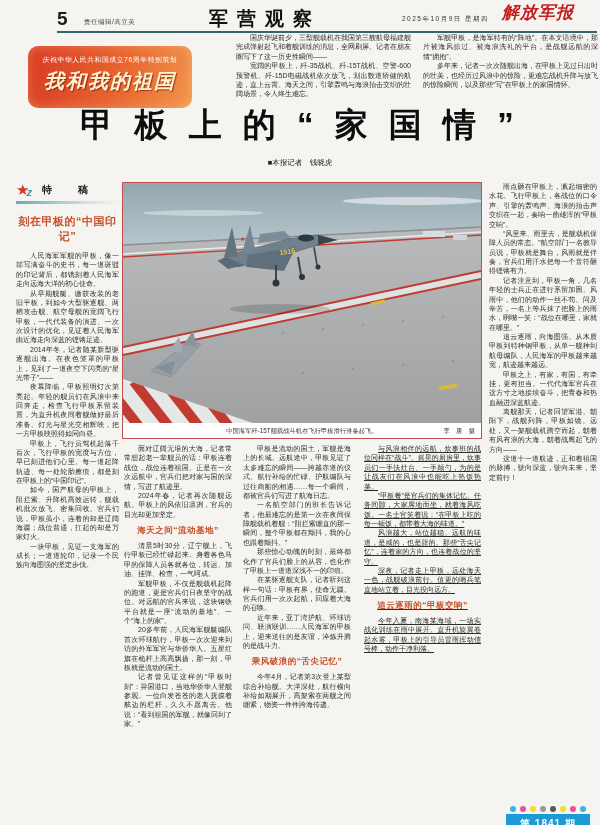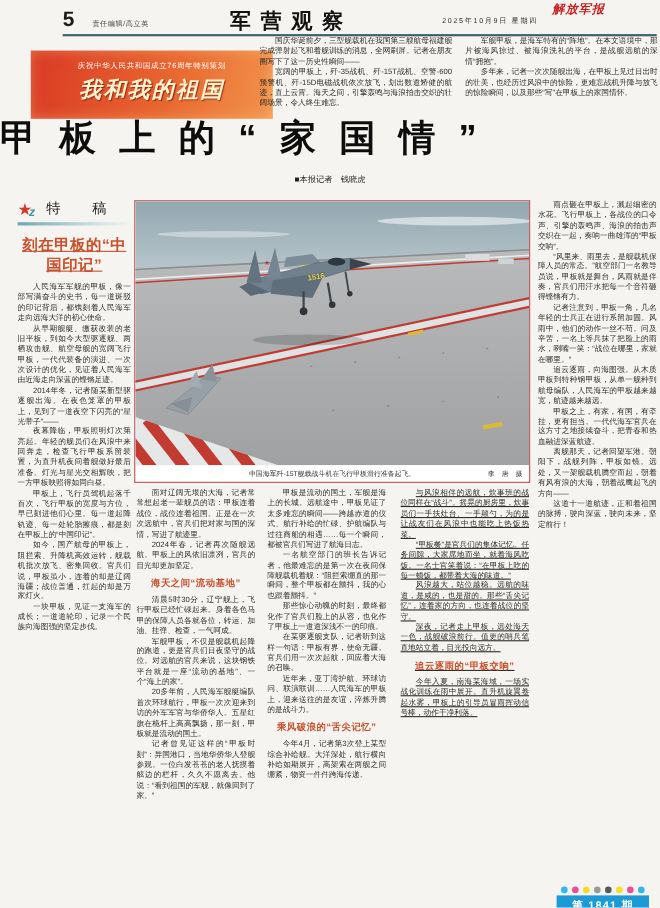--- a/index.html
+++ b/index.html
@@ -5,54 +5,54 @@
   html,body{margin:0;padding:0;}
   body{width:600px;height:825px;position:relative;background:#f5f4f0;
        font-family:"Liberation Sans","DejaVu Sans",sans-serif;color:#2d2d2d;overflow:hidden;}
   .abs{position:absolute;}
   
   .pagenum{left:57px;top:8px;font-size:19px;font-weight:bold;color:#1a1a1a;}
   .editor{left:84px;top:18px;font-size:6.5px;color:#444;letter-spacing:.5px;}
   .sectiontitle{left:160px;top:6px;width:210px;text-align:center;font-size:19px;font-weight:bold;
                 letter-spacing:9px;color:#111;}
   .pagedate{left:402px;top:15px;font-size:6.5px;color:#333;letter-spacing:1.5px;}
-  .masthead{left:502px;top:1px;width:95px;font-size:11px;font-weight:bold;font-style:italic;
+  .masthead{left:502px;top:1px;width:95px;font-size:17px;font-weight:bold;font-style:italic;
             color:#c41f1f;font-family:"Liberation Serif","DejaVu Serif",serif;letter-spacing:1px;}
   .headrule{left:57px;top:31px;width:540px;height:2px;background:#38626e;}
   
-  .banner{left:28px;top:46px;width:220px;height:62px;border-radius:0;overflow:hidden;
+  .banner{left:28px;top:46px;width:164px;height:62px;border-radius:10px;overflow:hidden;
           background:linear-gradient(105deg,#d93a24,#e8652f 55%,#f2944c);box-shadow:inset 0 0 12px rgba(255,220,160,.35);}
   .banner-l1{margin-top:9px;text-align:center;font-size:6.8px;color:#fff;letter-spacing:.6px;}
   .banner-l2{text-align:center;font-size:20px;font-weight:bold;font-style:italic;color:#fdf3cf;
              font-family:"Liberation Serif","DejaVu Serif",serif;text-shadow:1px 1px 1px rgba(110,15,5,.65);
              margin-top:3px;letter-spacing:2px;}
   
   .intro{left:236px;top:33px;width:362px;height:66px;column-count:2;column-gap:12px;
          overflow:hidden;}
   
-  .headline{left:0;top:103px;width:600px;text-align:left;font-size:33px;font-weight:bold;
+  .headline{left:0;top:103px;width:600px;text-align:center;font-size:33px;font-weight:bold;
             letter-spacing:6px;color:#0d0d0d;}
   .byline{left:0;top:158px;width:600px;text-align:center;font-size:7.5px;color:#222;font-family:Liberation Mono, monospace;}
   
   .feature{left:16px;top:181px;width:104px;}
   .feature-row{display:flex;align-items:center;}
   .star{color:#d63726;font-size:15px;line-height:1;}
   .swoosh{color:#3f96a5;font-size:11px;font-style:italic;font-weight:bold;margin-left:-3px;margin-top:5px;}
-  .feature-label{font-size:13px;font-weight:normal;letter-spacing:8px;margin-left:10px;color:#1c1c1c;}
+  .feature-label{font-size:10px;font-weight:bold;letter-spacing:8px;margin-left:10px;color:#1c1c1c;}
   .feature-rule{height:3px;margin-top:3px;background:linear-gradient(90deg,#6fa8b2,#cfe3e6 70%,rgba(207,227,230,0));}
   
   .col{overflow:hidden;}
   .col-left{left:16px;top:212px;width:103px;height:604px;}
   .col-m1{left:124px;top:444px;width:108px;height:374px;}
   .col-m2{left:243px;top:444px;width:108px;height:374px;}
   .col-m3{left:364px;top:444px;width:117px;height:374px;text-decoration:underline;}
   .col-right{left:489px;top:182px;width:108px;height:594px;}
   .para{font-size:7px;line-height:1.34;text-indent:2em;text-align:justify;margin:0;color:#2d2d2d;}
   .subhead{color:#c8502b;font-weight:bold;font-size:8.5px;text-align:center;margin:6px 0 4px;letter-spacing:.5px;}
-  .col-left .subhead:first-child{margin-top:2px;margin-bottom:7px;font-size:14px;text-decoration:underline;}
+  .col-left .subhead:first-child{margin-top:2px;margin-bottom:7px;font-size:11px;}
   
   .photo{left:122px;top:182px;width:358px;border:1px solid #c05050;background:#fff;}
   .photo svg{display:block;}
   .caption-row{position:relative;height:15px;}
   .caption{position:absolute;left:0;right:0;top:4px;text-align:center;font-size:6.3px;color:#333;}
   .credit{position:absolute;right:6px;top:4px;font-size:6.3px;color:#333;}
   
   .issue{left:506px;top:782px;width:84px;height:19px;background:#1b9ad6;color:#fff;text-align:center;
          font-size:10px;font-weight:bold;letter-spacing:1px;line-height:19px;margin-top:32px;}
   .dots{left:494px;top:806px;width:108px;display:flex;gap:4px;justify-content:center;}

